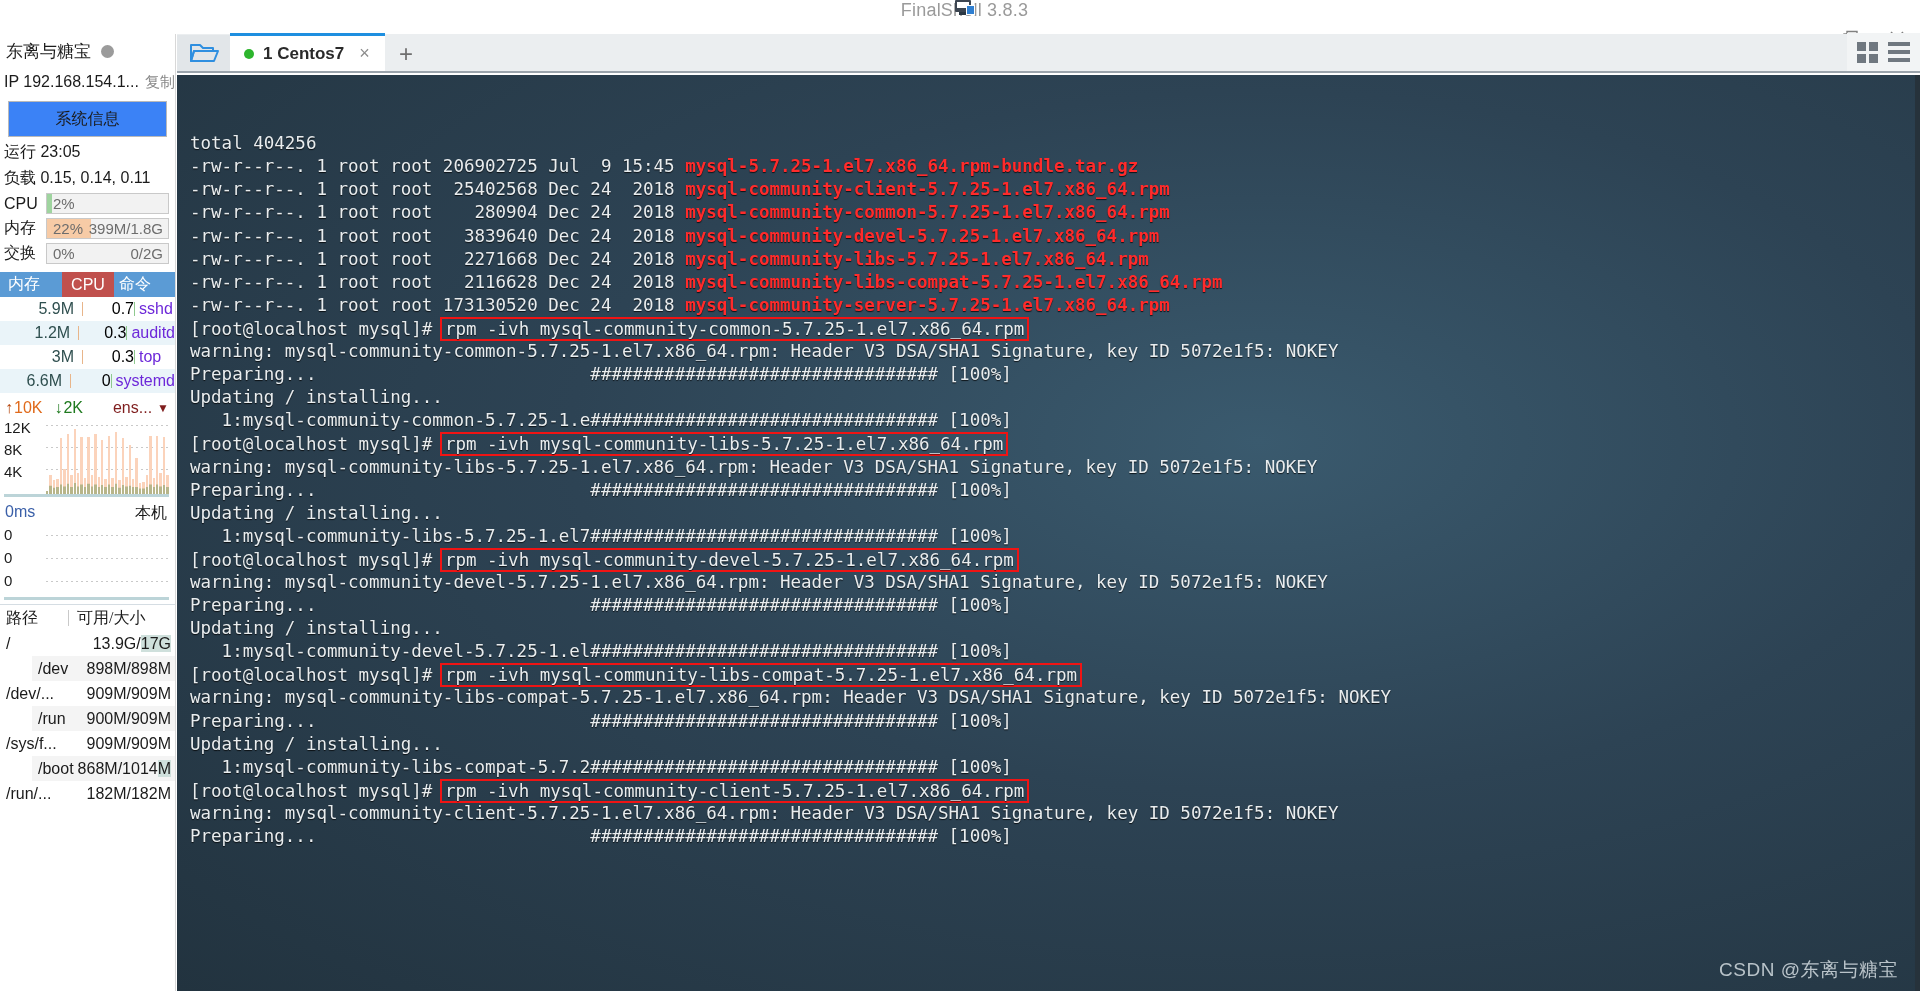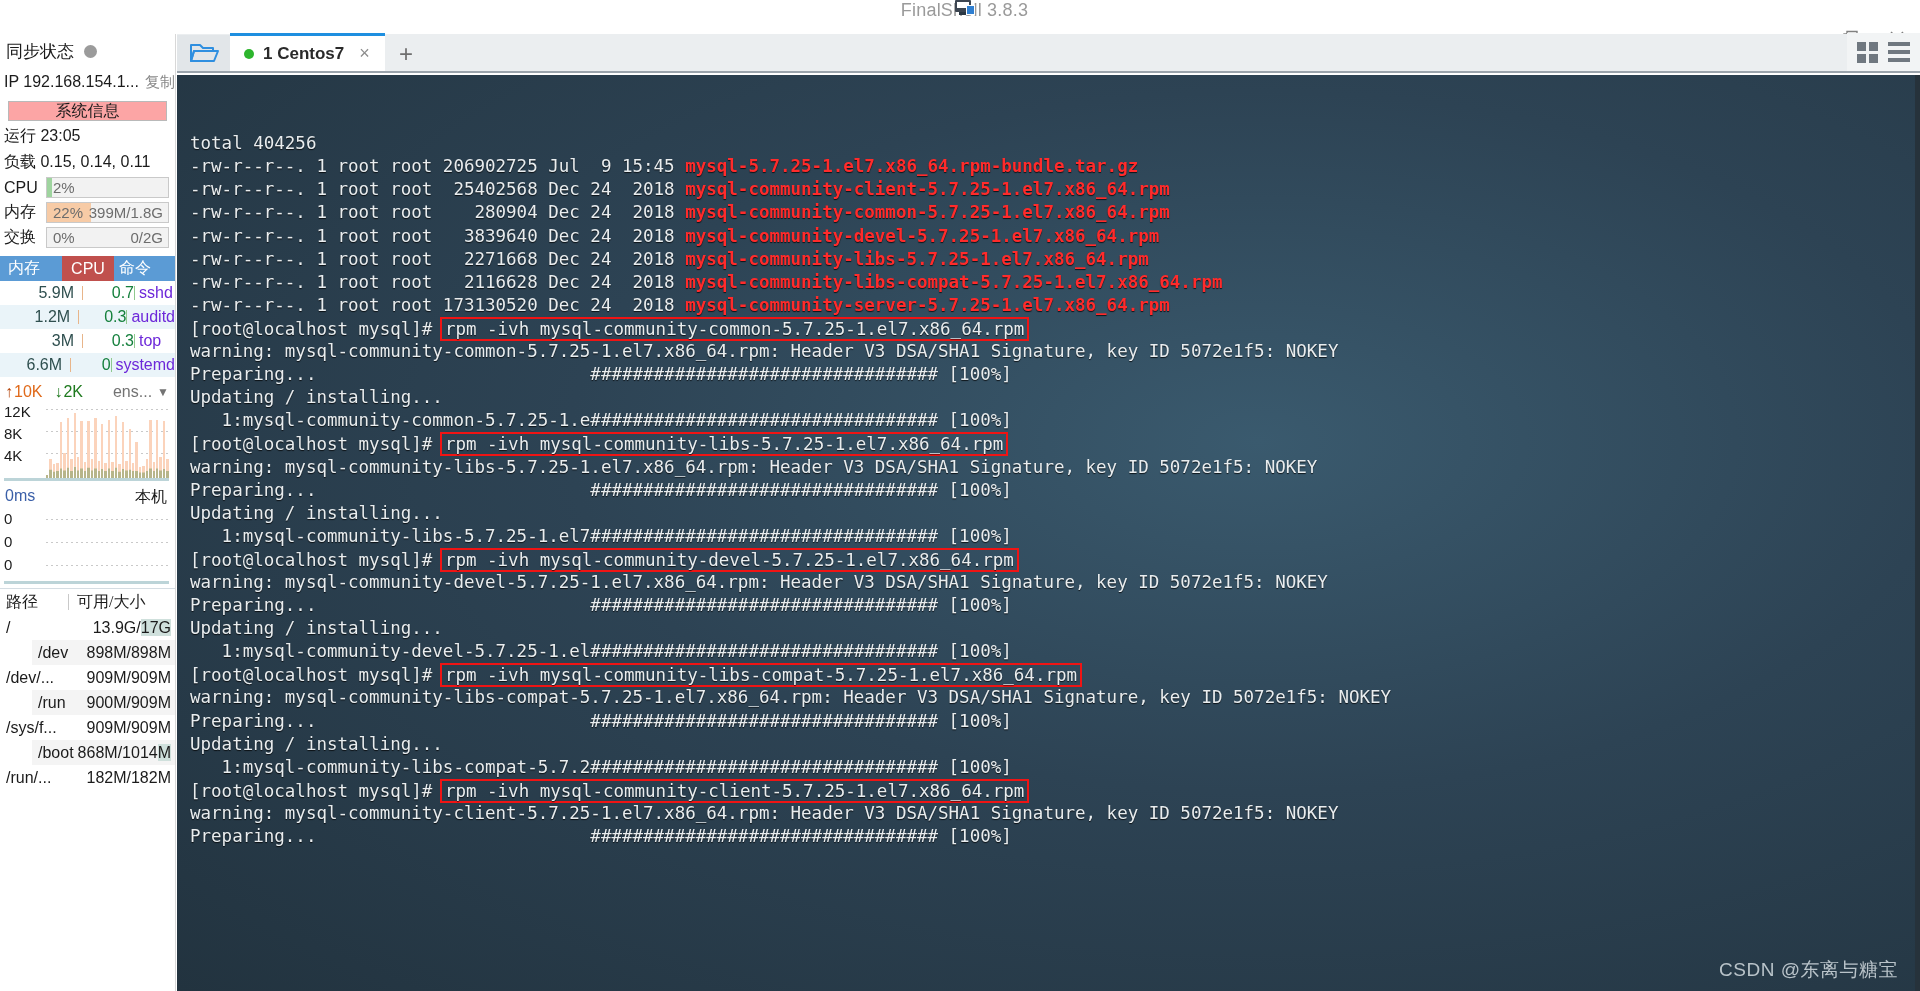--- a/index.html
+++ b/index.html
@@ -53,21 +53,21 @@
   #sync-row { padding: 6px 0 4px 6px; }
   .sb-label { font-size: 17px; color: #1b1b1b; }
   #sync-dot {
     width: 13px; height: 13px; border-radius: 50%; background: #9b9b9b;
     margin-left: 10px;
   }
   #ip-row { padding: 6px 0 3px 4px; display: flex; align-items: baseline; }
   #ip-text { font-size: 16px; color: #1b1b1b; white-space: nowrap; }
   #ip-copy { font-size: 15px; color: #8a8a8a; margin-left: 6px; }
   #sysinfo-btn {
-    margin: 6px 8px 0 8px; height: 20px; background: #fca5a5;
+    margin: 6px 8px 0 8px; height: 36px; background: #3b82f6;
     border: 1px solid #b9b9b9;
     display: flex; align-items: center; justify-content: center;
     font-size: 16px; color: #1b1b1b;
   }
   .kv { padding: 5px 0 0 4px; font-size: 16px; color: #1b1b1b; white-space: nowrap; }
 
   .meter-row { display: flex; align-items: center; padding: 4px 6px 0 4px; }
   .meter-name { font-size: 16px; color: #1b1b1b; width: 42px; flex: none; }
   .meter {
     position: relative; flex: 1; height: 21px; background: #f2f2f2;
@@ -86,31 +86,31 @@
   #proc .head div {
     color: #fff; font-size: 16px; display: flex; align-items: center;
   }
   #proc .h-mem { width: 62px; background: #5b9bd5; padding-left: 8px; }
   #proc .h-cpu { width: 52px; background: #c0504d; justify-content: center; }
   #proc .h-cmd { flex: 1; background: #5b9bd5; padding-left: 5px; }
   #proc .row { display: flex; height: 24px; font-size: 16px; color: #2c2c2c; align-items: center; padding-left: 20px; }
   #proc .row.alt { background: #eaf4f9; }
   #proc .c-mem { width: 62px; text-align: right; padding-right: 8px; color: #2f4f4f; }
   #proc .c-sep { width: 1px; height: 14px; background: #e8b58a; }
-  #proc .c-cpu { width: 51px; text-align: right; color: #15803d; }
+  #proc .c-cpu { width: 51px; text-align: right; color: #000000; }
   #proc .c-sep2 { width: 1px; height: 14px; background: #8fc98f; }
   #proc .c-cmd { flex: 1; padding-left: 4px; color: #6d28d9; }
 
   
   #net-head { display: flex; align-items: center; padding: 6px 6px 2px 5px; font-size: 16px; }
   .arrow-up { color: #b5450b; }
   .arrow-dn { color: #1f7a1f; }
   #net-up { color: #e06a1b; margin-left: 1px; }
   #net-dn { color: #1f7a1f; margin-left: 1px; }
-  #net-if { margin-left: auto; color: #737373; display: flex; align-items: center; }
+  #net-if { margin-left: auto; color: #7f1d1d; display: flex; align-items: center; }
   #net-chart { position: relative; height: 78px; margin: 0 6px 0 4px; }
   .axlabel { position: absolute; left: 0; font-size: 15px; color: #1b1b1b; }
   .dotline {
     position: absolute; left: 42px; right: 0; height: 1px;
     background-image: repeating-linear-gradient(to right,#c9c9c9 0 2px,transparent 2px 5px);
   }
   #net-bars { position: absolute; left: 42px; right: 0; bottom: 2px; height: 66px; display: flex; align-items: flex-end; gap: 1px; }
   #net-bars i { flex: 1; background: #fbd3bb; display: block; position: relative; }
   #net-bars i:after { content: ""; position: absolute; left: 0; right: 0; bottom: 0; background: #b7b58a; }
   #net-base { position: absolute; left: 0; right: 0; bottom: 0; height: 3px; background: #bcd4d8; }
@@ -215,21 +215,21 @@
           <line x1="3" y1="2" x2="15" y2="14" stroke="#808080" stroke-width="1.4"></line>
           <line x1="15" y1="2" x2="3" y2="14" stroke="#808080" stroke-width="1.4"></line>
         </svg>
     </div>
   </div>
 </div>
 
 <div id="sidebar">
 
   <div class="sb-row" id="sync-row">
-    <span class="sb-label">同步状态</span>
+    <span class="sb-label">东离与糖宝</span>
     <span id="sync-dot"></span>
   </div>
 
   <div id="ip-row">
     <span id="ip-text">IP 192.168.154.1...</span>
     <span id="ip-copy">复制</span>
   </div>
 
   <div id="sysinfo-btn">系统信息</div>
 

